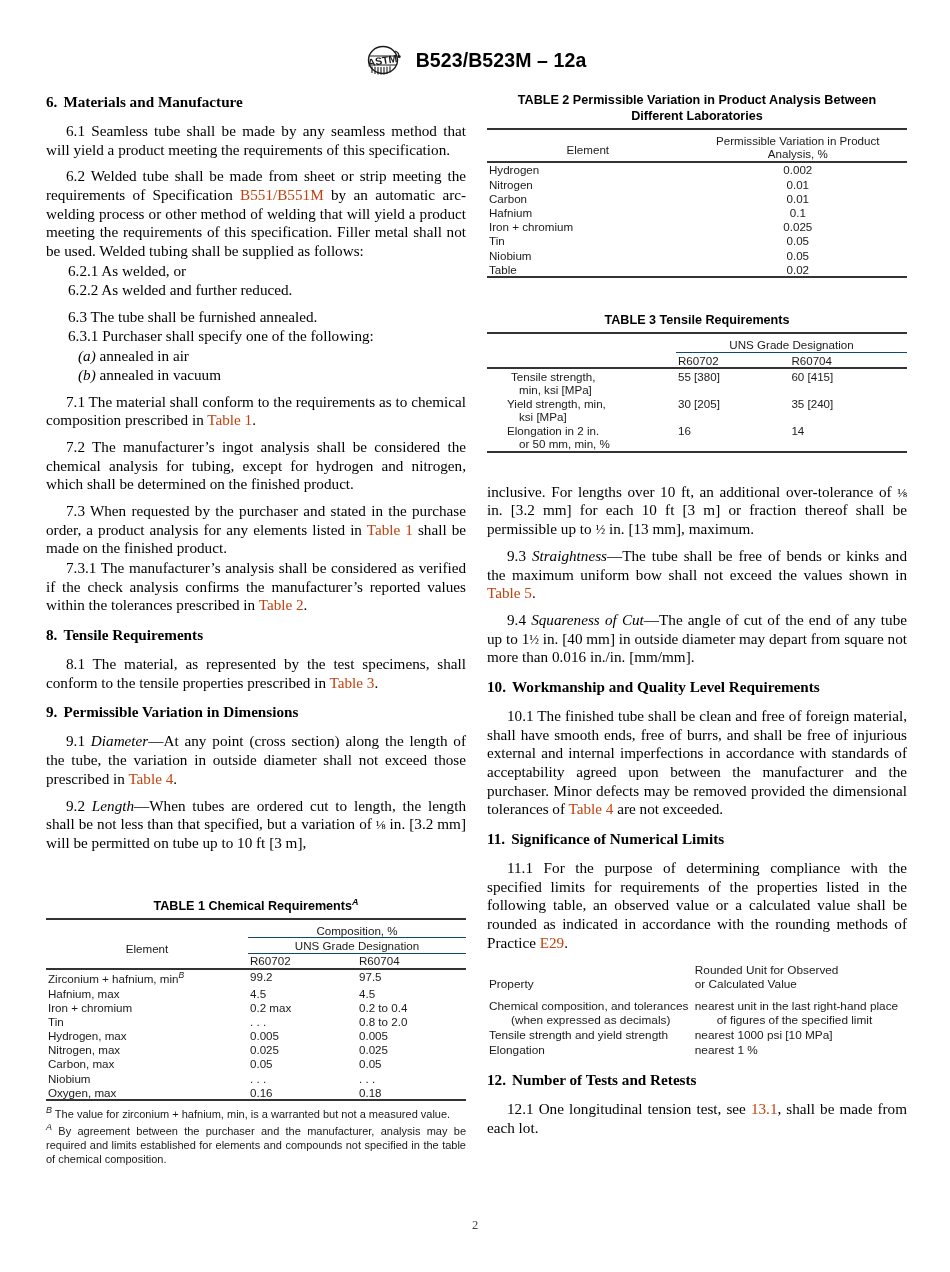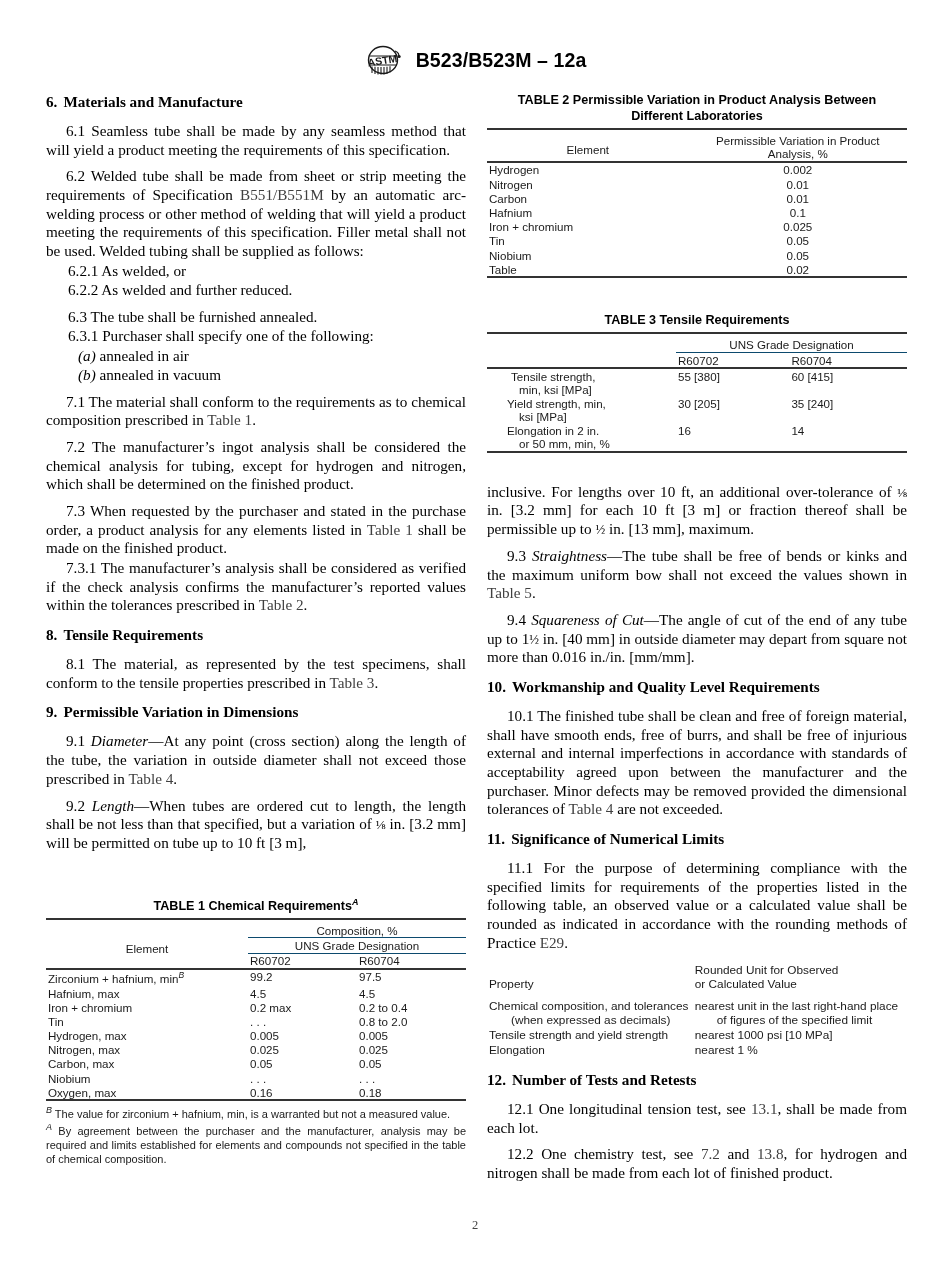--- a/index.html
+++ b/index.html
@@ -86,21 +86,21 @@
     text-align: left;
   }
   p.sub2 {
     margin: 0;
     padding-top: 0;
     font-size: 15.2px;
     line-height: 1.28;
     text-indent: 32px;
     text-align: left;
   }
-  .ref { color: #404040; }
+  .ref { color: #c2410c; }
   .ital { font-style: italic; }
   .frac { font-size: 13px; }
 
   
   .tbl-block { padding-top: 14px; }
   .tbl-caption {
     font-family: "Liberation Sans", sans-serif;
     font-weight: bold;
     font-size: 12.6px;
     text-align: center;
@@ -440,18 +440,17 @@
         </tr>
       </tbody>
     </table>
 
     <div class="sec-head" style="padding-top:13px">
       <span class="num">12.</span><span>Number of Tests and Retests</span>
     </div>
 
     <p class="para"><span>12.1 One longitudinal tension test, see </span><span class="ref">13.1</span><span>, shall be made from each lot.</span></p>
 
-    <p class="para"><span>12.2 One chemistry test, see </span><span class="ref">7.2</span><span> and </span><span class="ref">13.8</span><span>, for hydrogen and nitrogen shall be made from each lot of finished product.</span></p>
   </div>
 
   <div class="page-number">2</div>
 
 </div>
 
 </body></html>

